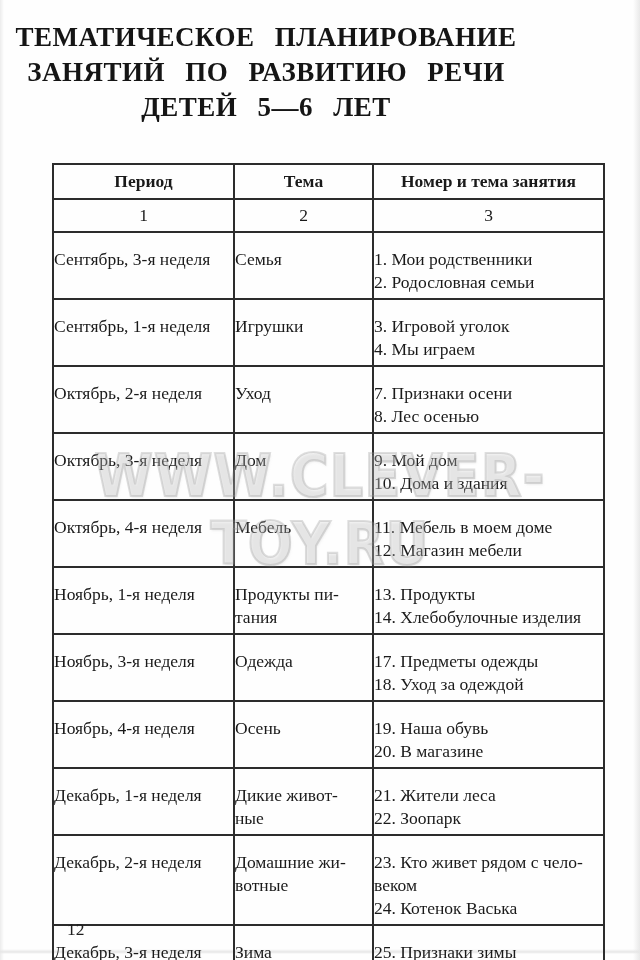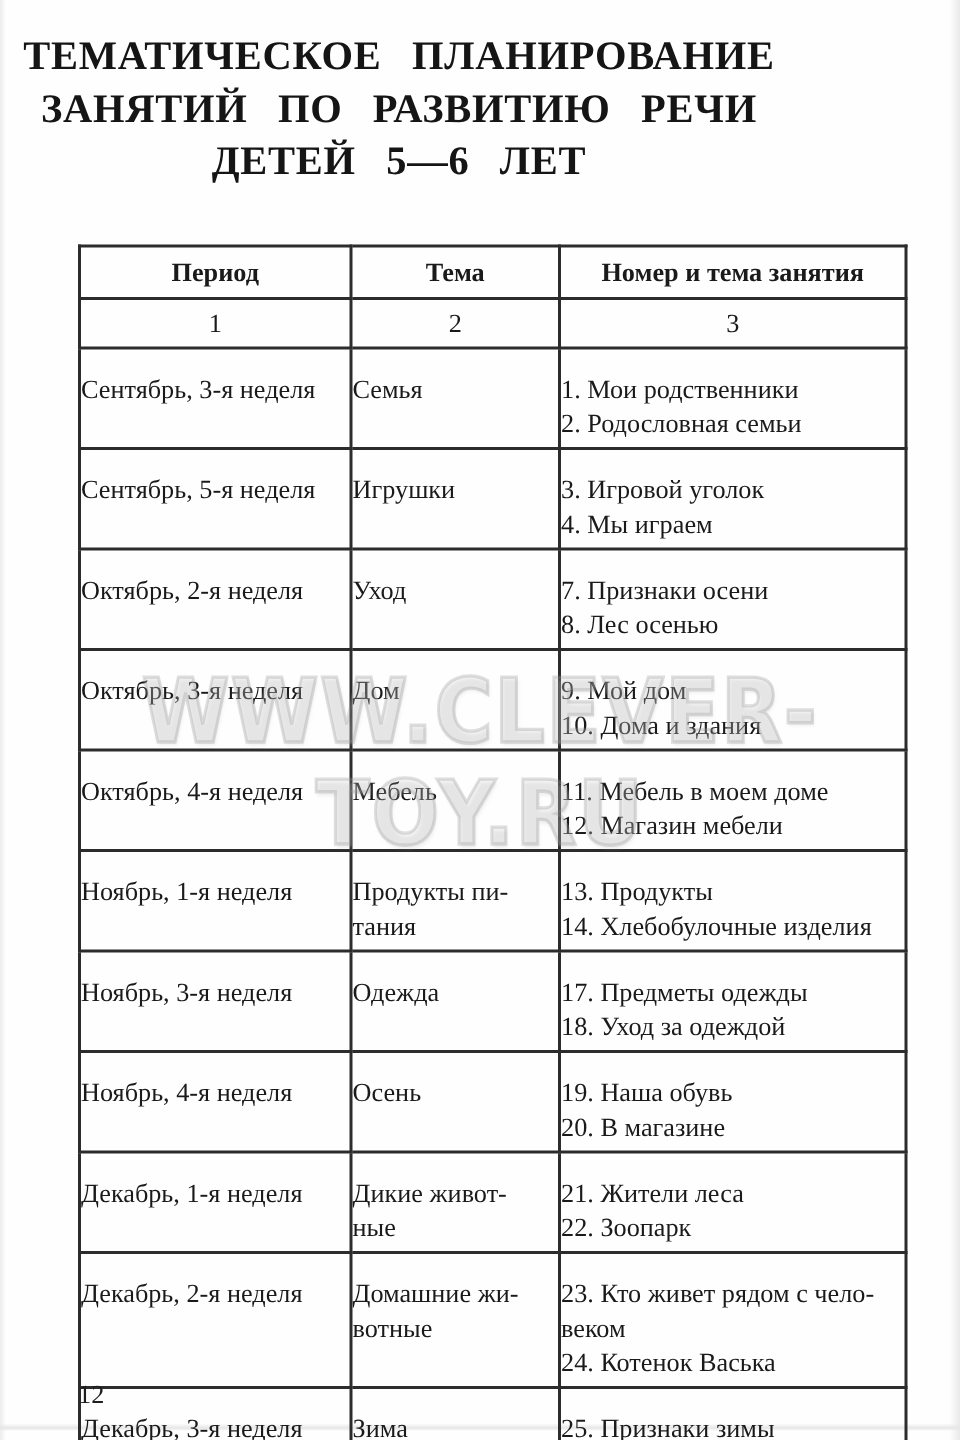--- a/index.html
+++ b/index.html
@@ -114,21 +114,21 @@
     -webkit-text-stroke: 2px rgba(150, 150, 150, 0.30);
     text-shadow: 1px 2px 2px rgba(190,190,190,0.25);
     z-index: 20;
     pointer-events: none;
     transform: scaleY(1.12);
   }
 
   
   .page-number {
     position: absolute;
-    left: 52px;
+    left: 67px;
     top: 919px;
     font-size: 17.5px;
     color: #1e1e1e;
   }
 </style>
 </head>
 <body>
 
 <div id="page">
 
@@ -160,21 +160,21 @@
         <td>3</td>
       </tr>
 
       <tr class="data">
         <td class="period">Сентябрь, 3-я неделя</td>
         <td class="theme">Семья</td>
         <td class="lessons">1. Мои родственники
 2. Родословная семьи</td>
       </tr>
       <tr class="data">
-        <td class="period">Сентябрь, 5-я неделя</td>
+        <td class="period">Сентябрь, 1-я неделя</td>
         <td class="theme">Игрушки</td>
         <td class="lessons">3. Игровой уголок
 4. Мы играем</td>
       </tr>
       <tr class="data">
         <td class="period">Октябрь, 2-я неделя</td>
         <td class="theme">Уход</td>
         <td class="lessons">7. Признаки осени
 8. Лес осенью</td>
       </tr>

